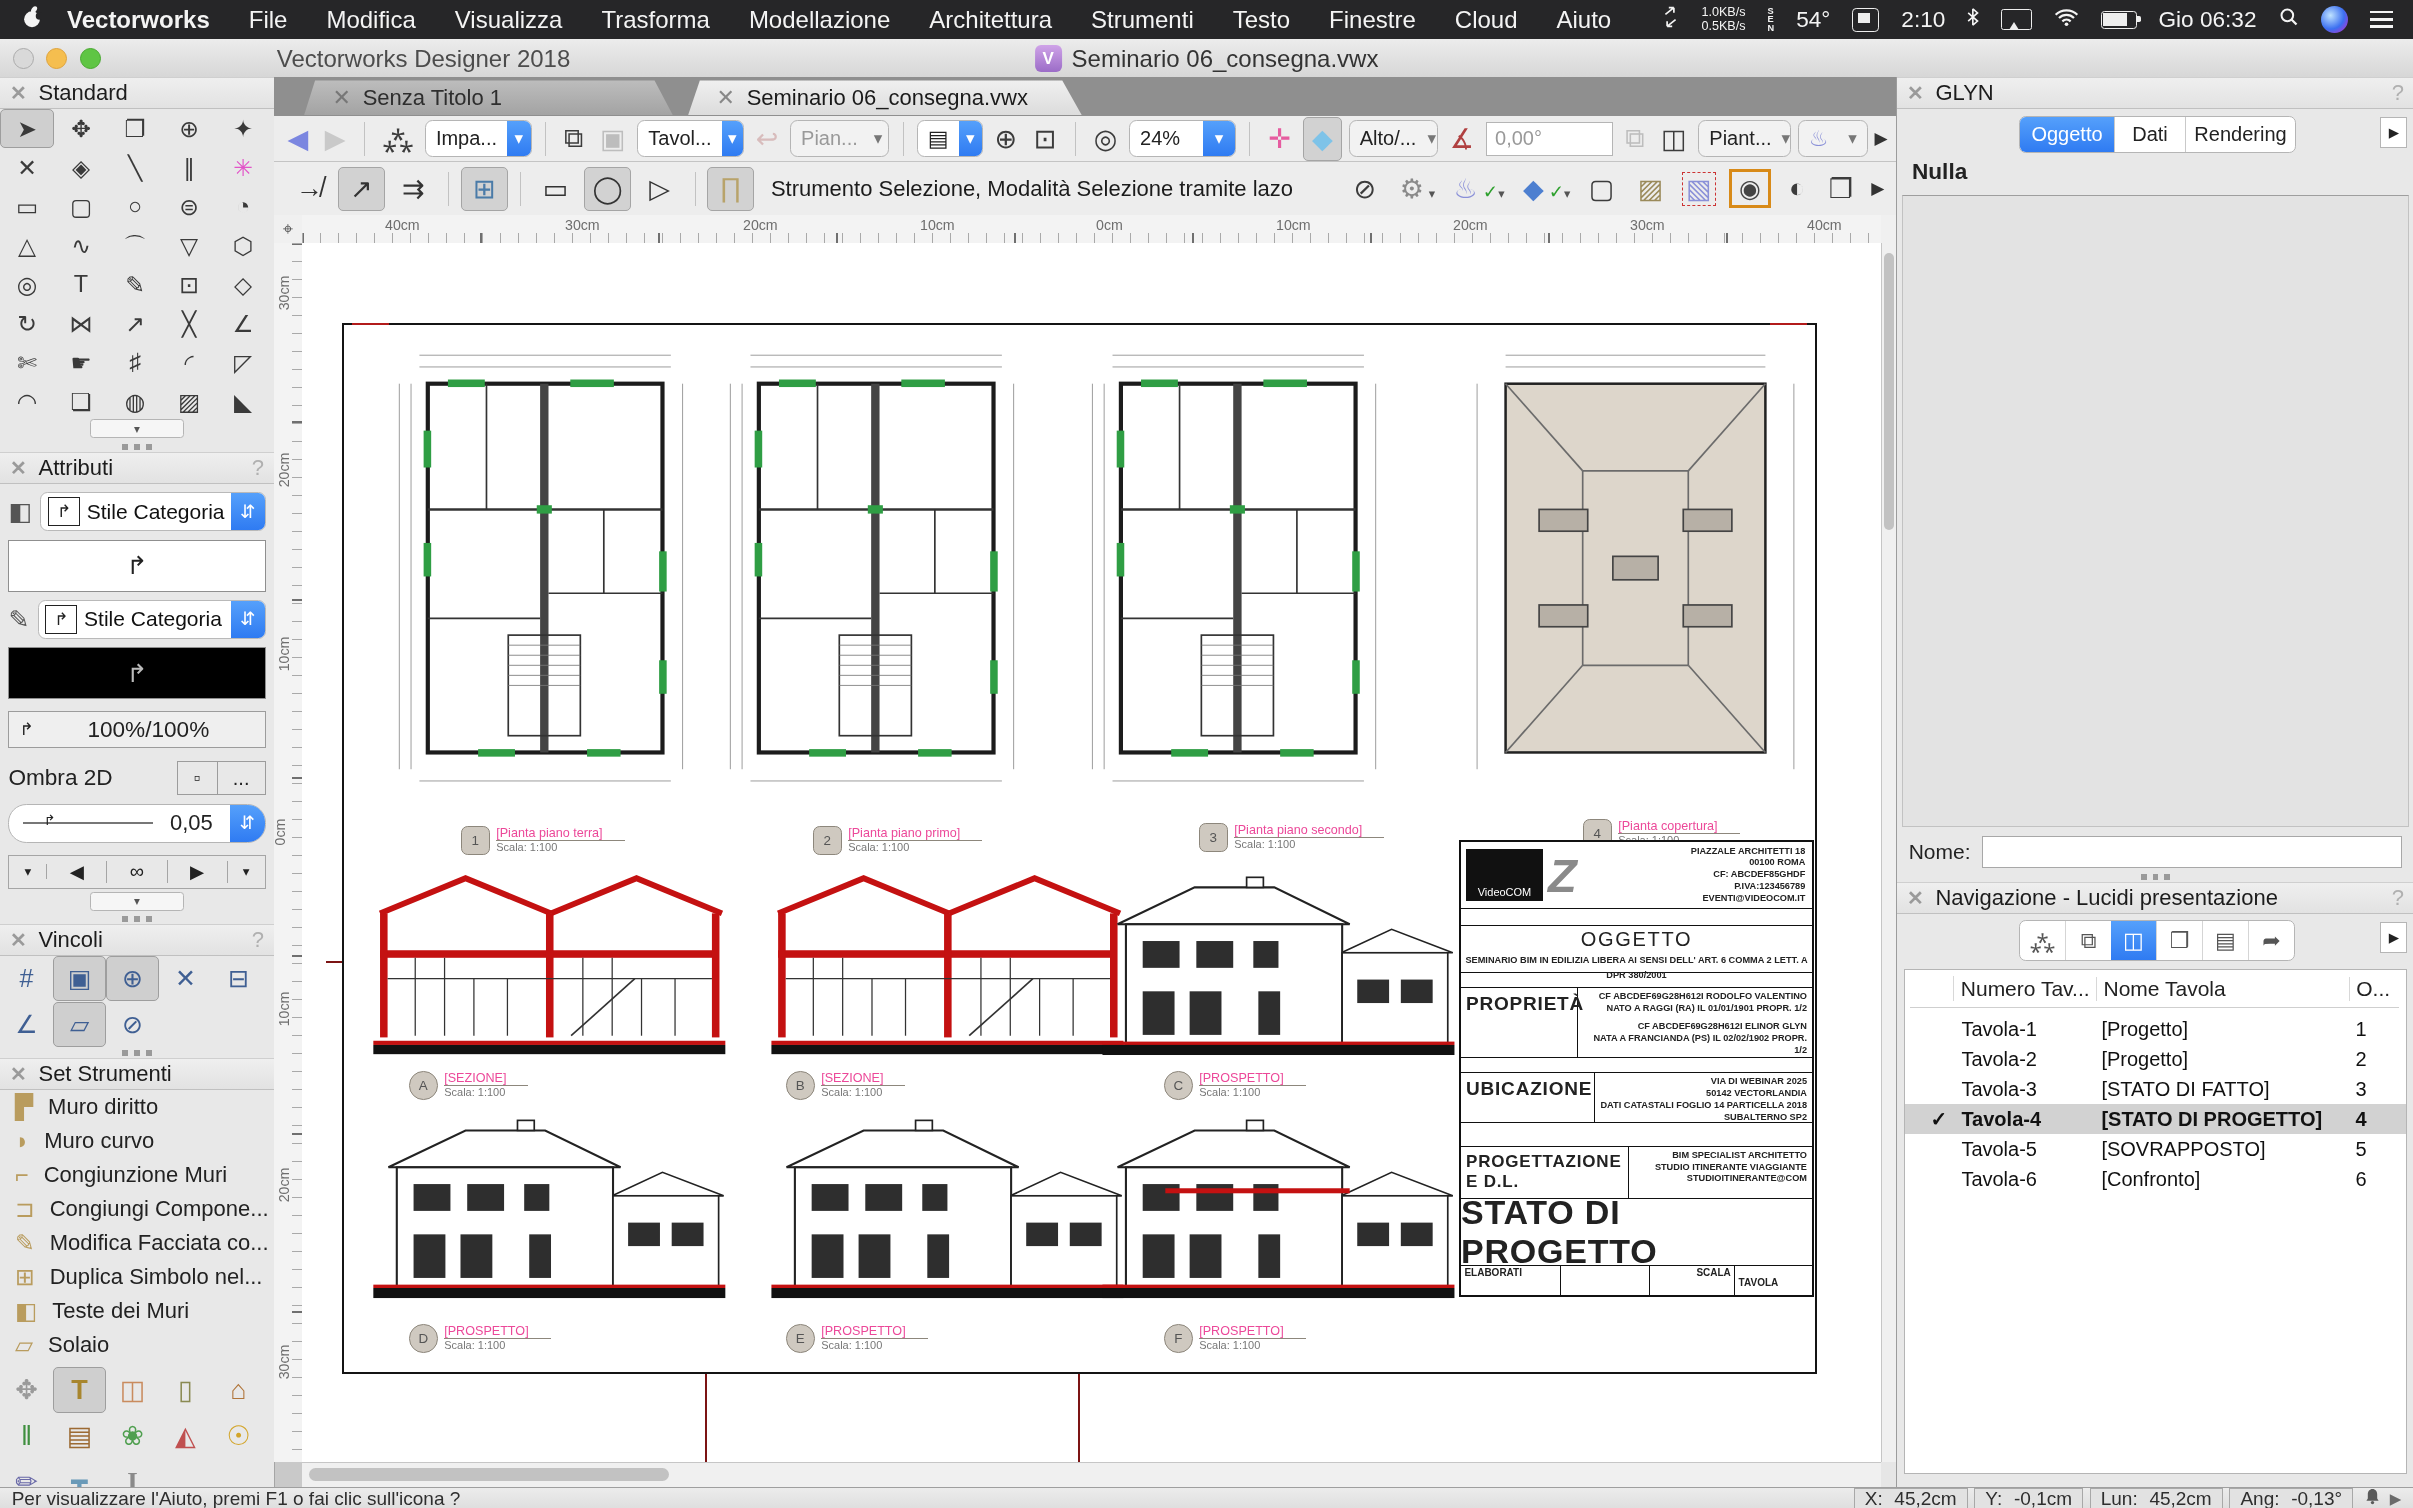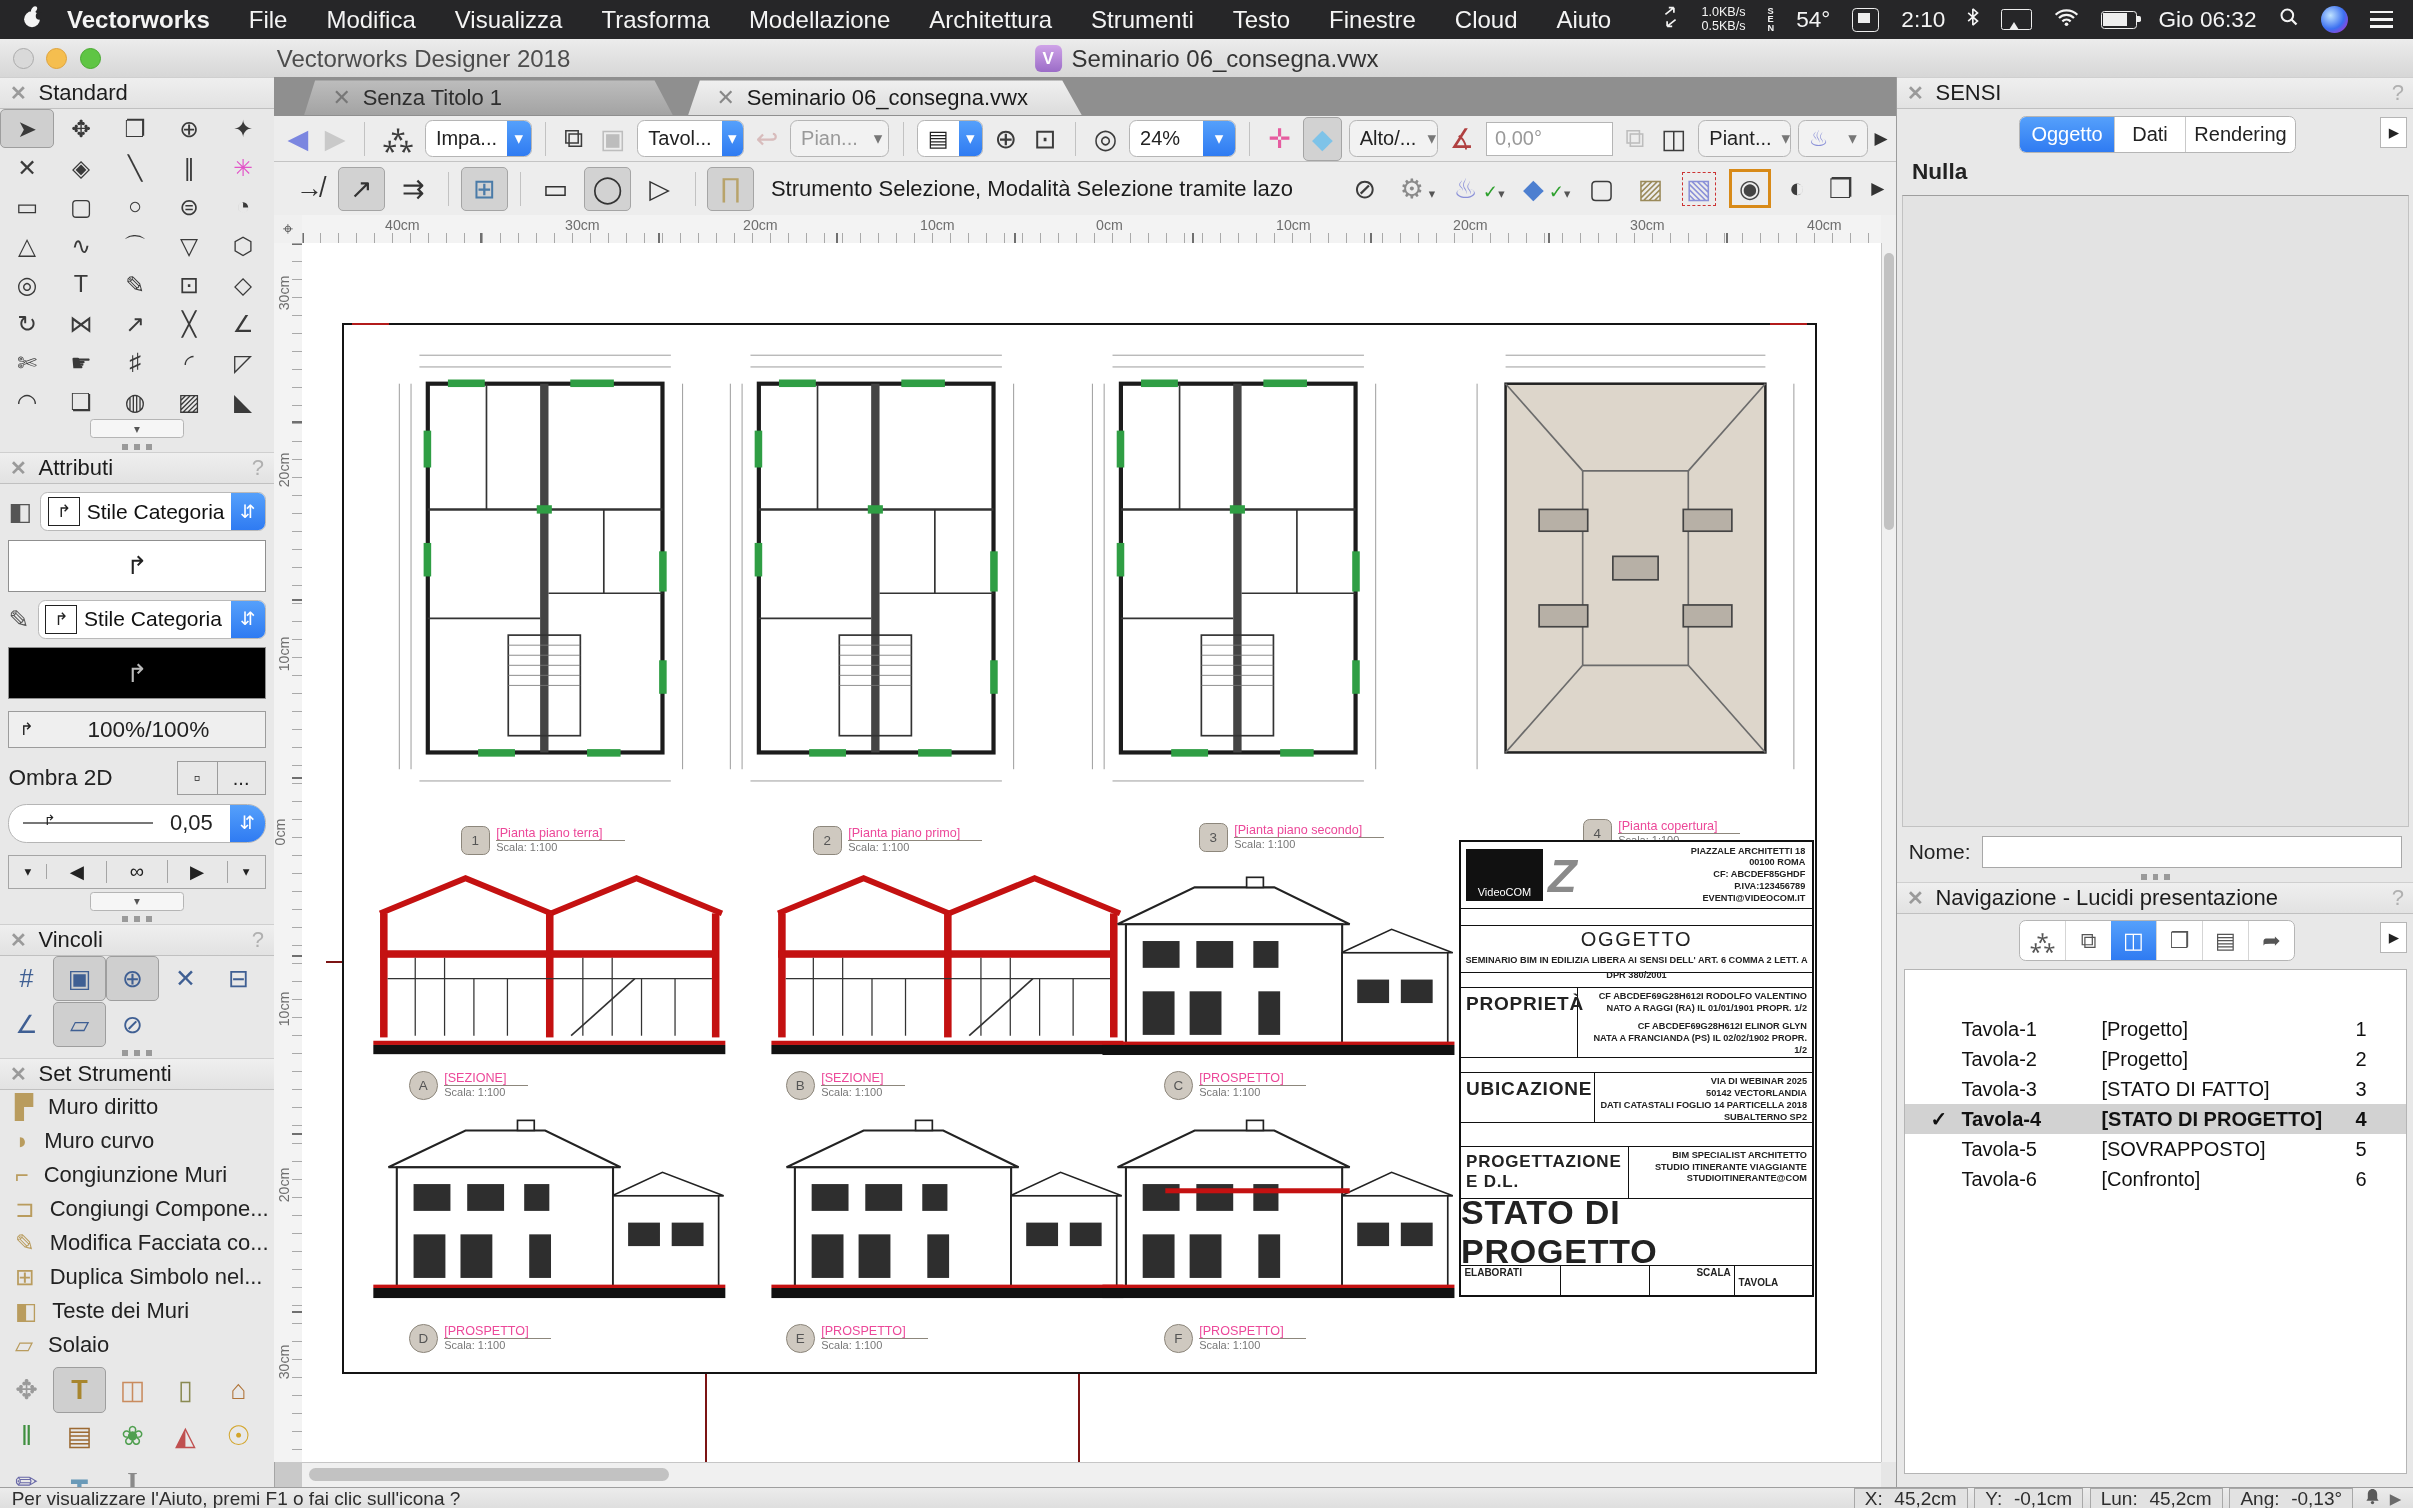--- a/index.html
+++ b/index.html
@@ -901,21 +901,21 @@
   <div class="abs" style="left:302px;top:1462px;width:1580px;height:25px;background:#f0f0f0;border-top:0.8px solid #c6c6c6;">
     <div class="abs" style="left:6.7px;top:5px;width:360px;height:13.4px;background:#c2c2c2;border-radius:7.5px;"></div>
   </div>
   <div class="abs" style="left:1881px;top:215px;width:15px;height:28px;background:#f0f0f0;"></div>
   <div class="abs" style="left:1881px;top:1462px;width:15px;height:25px;background:#e6e6e6;"></div>
 
   <div class="abs pal" style="left:1896px;top:77px;width:517px;height:1410px;border-left:0.8px solid #9c9c9c;">
 
     <div class="phead">
       <span class="x">✕</span>
-      <span>SENSI</span>
+      <span>GLYN</span>
       <span class="q">?</span>
     </div>
     <div style="position:relative;height:47px;">
       <div class="seg abs" style="left:122px;top:6.7px;height:35px;border:0.8px solid #b5b5b5;border-radius:6.7px;overflow:hidden;background:#fff;">
         <span style="width:94px;height:35px;background:linear-gradient(#55a0fb,#2f7bf2);color:#fff;display:flex;align-items:center;justify-content:center;font-size:20px;">Oggetto</span>
         <span style="width:70px;height:35px;display:flex;align-items:center;justify-content:center;font-size:20px;border-left:0.8px solid #c9c9c9;">Dati</span>
         <span style="width:109px;height:35px;display:flex;align-items:center;justify-content:center;font-size:20px;border-left:0.8px solid #c9c9c9;">Rendering</span>
       </div>
       <span class="abs" style="right:6.7px;top:8.4px;width:25px;height:28.5px;border:0.8px solid #b5b5b5;background:#fff;display:flex;align-items:center;justify-content:center;font-size:13.4px;">▶</span>
     </div>
@@ -941,20 +941,26 @@
         <span style="width:45px;height:39px;display:flex;align-items:center;justify-content:center;font-size:22px;color:#555;">⁂</span>
         <span style="width:45px;height:39px;display:flex;align-items:center;justify-content:center;font-size:22px;color:#555;border-left:0.8px solid #d5d5d5;">⧉</span>
         <span style="width:45px;height:39px;display:flex;align-items:center;justify-content:center;font-size:22px;background:linear-gradient(#55a0fb,#2f7bf2);color:#fff;">◫</span>
         <span style="width:45px;height:39px;display:flex;align-items:center;justify-content:center;font-size:22px;color:#555;border-left:0.8px solid #d5d5d5;">❒</span>
         <span style="width:45px;height:39px;display:flex;align-items:center;justify-content:center;font-size:22px;color:#555;border-left:0.8px solid #d5d5d5;">▤</span>
         <span style="width:45px;height:39px;display:flex;align-items:center;justify-content:center;font-size:22px;color:#555;border-left:0.8px solid #d5d5d5;">➦</span>
       </div>
       <span class="abs" style="right:6.7px;top:8.4px;width:25px;height:28.5px;border:0.8px solid #b5b5b5;background:#fff;display:flex;align-items:center;justify-content:center;font-size:13.4px;">▶</span>
     </div>
     <div style="position:relative;margin:3.4px 6.7px 0 6.7px;height:503px;background:#fff;border:0.8px solid #b5b5b5;">
+      <div style="position:absolute;left:5px;top:0;width:489px;height:37px;display:flex;align-items:center;font-size:21px;color:#222;border-bottom:0.8px solid #cfcfcf;">
+        <span style="width:45px;border-right:0.8px solid #d8d8d8;height:25px;"></span>
+        <span style="width:140px;padding-left:6.7px;border-right:0.8px solid #d8d8d8;">Numero Tav...</span>
+        <span style="width:254px;padding-left:6.7px;border-right:0.8px solid #d8d8d8;">Nome Tavola</span>
+        <span style="width:44px;padding-left:6.7px;">O...</span>
+      </div>
       <div class="navrow" style="top:44px;">
         <span class="c0"></span>
           <span class="c1">Tavola-1</span>
           <span class="c2">[Progetto]</span>
           <span class="c3">1</span>
       </div>
       <div class="navrow" style="top:74px;">
         <span class="c0"></span>
           <span class="c1">Tavola-2</span>
           <span class="c2">[Progetto]</span>

